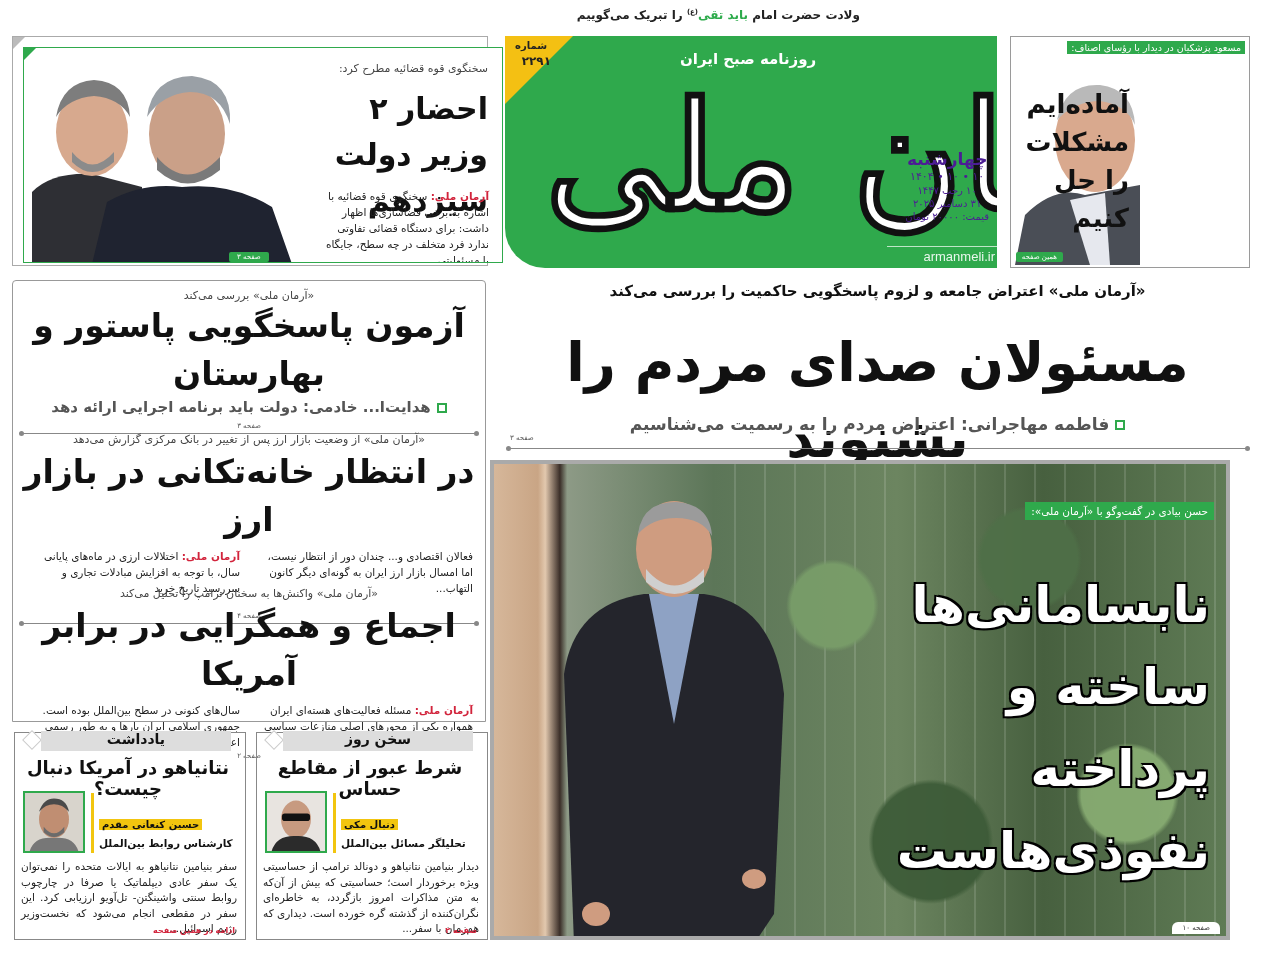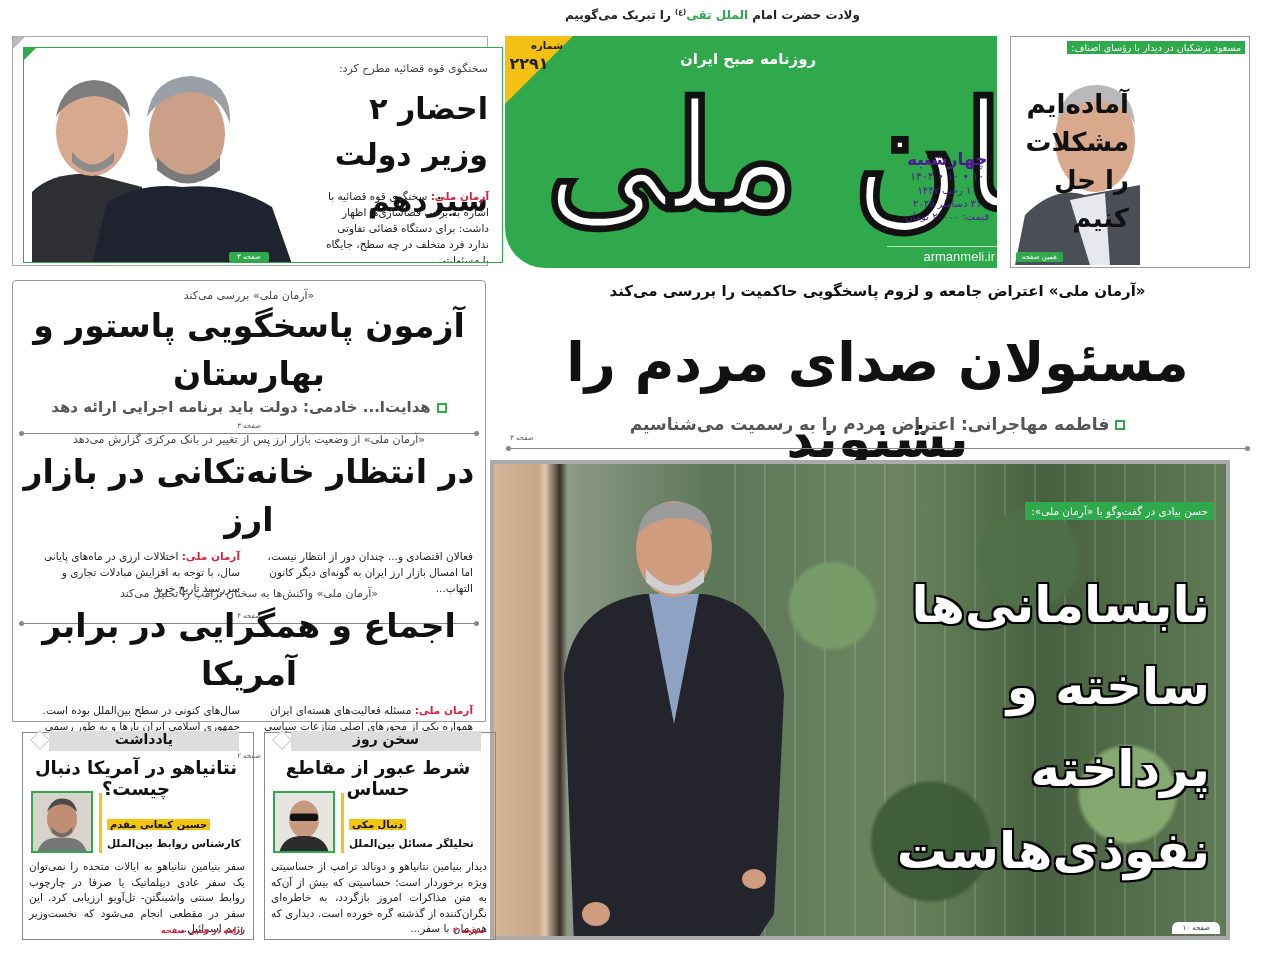--- a/index.html
+++ b/index.html
@@ -4,22 +4,22 @@
 <style>
   * { box-sizing: border-box; margin: 0; padding: 0; }
   body { width: 1261px; height: 955px; background: #ffffff; font-family: "DejaVu Sans", sans-serif; position: relative; overflow: hidden; direction: rtl; color: #111; }
   .abs { position: absolute; }
 
   
   .top-banner { left: 560px; top: 8px; width: 300px; font-size: 12px; font-weight: 700; color: #222; text-align: right; white-space: nowrap; }
   .top-banner .green { color: #2eab4c; }
   .masthead { left: 505px; top: 36px; width: 492px; height: 232px; background: #2fa94c; border-radius: 0 0 0 40px; overflow: hidden; }
   .issue-corner { left: 0; top: 0; width: 0; height: 0; border-top: 68px solid #f4c013; border-right: 68px solid transparent; }
-  .issue-label { left: 22px; top: 4px; font-size: 10px; font-weight: 700; color: #222; direction: rtl; text-align: center; width: 40px; }
-  .issue-num { left: 2px; top: 18px; font-size: 16px; font-weight: 700; color: #222; width: 44px; text-align: center; }
+  .issue-label { left: 6px; top: 4px; font-size: 10px; font-weight: 700; color: #222; direction: rtl; text-align: center; width: 40px; }
+  .issue-num { left: 2px; top: 18px; font-size: 12px; font-weight: 700; color: #222; width: 44px; text-align: right; }
   .tagline { left: 175px; top: 14px; font-size: 15px; color: #fff; font-weight: 700; }
   .logo { left: 40px; top: 30px; font-family: "DejaVu Serif", serif; font-size: 150px; color: #fff; font-weight: 700; line-height: 180px; -webkit-text-stroke: 2px #111; letter-spacing: -6px; white-space: nowrap; }
   .date-block { right: 8px; top: 112px; color: #4c1d95; text-align: center; line-height: 1.3; }
   .date-block .dow { font-size: 17px; font-weight: 700; }
   .date-block .d1 { font-size: 11px; }
   .date-block .sm { font-size: 10px; }
   .site { right: 0; top: 210px; width: 110px; border-top: 1px solid #bfe6c8; color: #e8f7ec; font-size: 13px; font-family: "Liberation Sans", sans-serif; direction: ltr; text-align: right; padding-right: 2px; padding-top: 2px; }
 
   
   .pres-box { left: 1010px; top: 36px; width: 240px; height: 232px; border: 1px solid #9a9a9a; background: #fff; overflow: hidden; }
@@ -73,37 +73,37 @@
   .story { position: absolute; left: 0; width: 100%; }
   .story .kicker-small { text-align: center; display: block; }
   .story .headline { text-align: center; font-size: 33px; font-weight: 700; line-height: 48px; letter-spacing: -0.5px; }
   .story .sub { text-align: center; font-size: 15px; font-weight: 700; color: #555; }
   .story .pg { text-align: center; font-size: 7px; color: #555; }
   .story .cols { display: flex; gap: 18px; padding: 0 12px; font-size: 10.5px; line-height: 16px; color: #222; }
   .story .cols div { flex: 1; text-align: right; }
   .story .rule { position: relative; margin: 3px 8px 0; }
 
   
-  .op-box { top: 732px; width: 232px; height: 208px; border: 1px solid #888; margin-left: 8px; }
+  .op-box { top: 732px; width: 232px; height: 208px; border: 1px solid #888; }
   .op-header { position: absolute; top: -2px; right: 14px; left: 26px; height: 20px; background: #ddd; text-align: center; font-size: 14px; font-weight: 700; }
   .op-diamond { position: absolute; top: 0; left: 10px; width: 14px; height: 14px; background: #fff; border: 1px solid #ccc; transform: rotate(45deg); }
   .op-title { position: absolute; top: 24px; right: 10px; left: 6px; text-align: center; font-size: 18px; font-weight: 700; }
   .op-photo { position: absolute; top: 58px; left: 8px; width: 62px; height: 62px; border: 2px solid #2fa94c; background: #c9c3bb; overflow: hidden; }
   .op-vbar { position: absolute; top: 60px; left: 76px; width: 3px; height: 60px; background: #f2c50f; }
   .op-name { position: absolute; top: 86px; left: 84px; background: #f2c50f; font-size: 10px; font-weight: 700; padding: 0 3px; }
   .op-role { position: absolute; top: 104px; left: 84px; font-size: 10.5px; font-weight: 700; }
   .op-body { position: absolute; top: 126px; right: 8px; left: 6px; font-size: 10.5px; line-height: 15.5px; text-align: justify; color: #222; }
   .op-cont { position: absolute; bottom: 4px; right: 10px; font-size: 8px; color: #d2243c; font-weight: 700; }
 </style>
 </head>
 <body>
 
 <div class="abs top-banner">
   <span>ولادت حضرت امام</span>
-  <span class="green">الملل تقی</span><sup style="font-size:7px">(ع)</sup>
+  <span class="green">باید تقی</span><sup style="font-size:7px">(ع)</sup>
   <span>را تبریک می‌گوییم</span>
 </div>
 
 <div class="abs masthead">
   <div class="abs issue-corner"></div>
   <div class="abs issue-label">شماره</div>
   <div class="abs issue-num">۲۲۹۱</div>
   <div class="abs tagline">روزنامه صبح ایران</div>
   <div class="abs logo">آرمان ملی</div>
   <div class="abs date-block">

